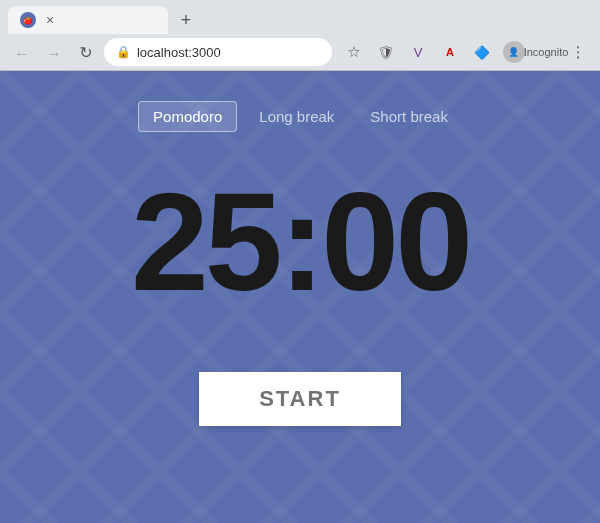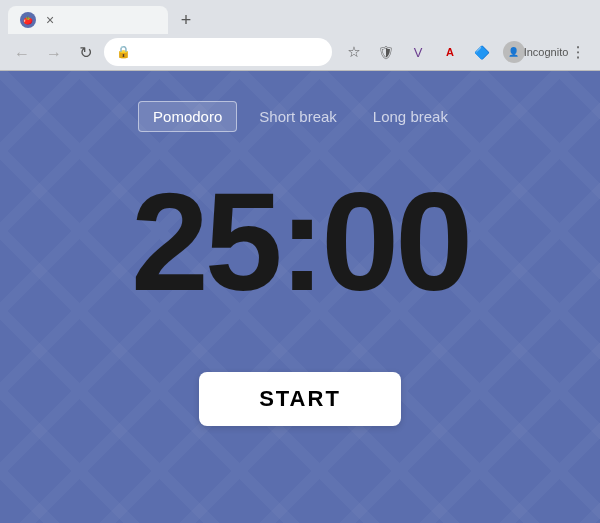--- a/index.html
+++ b/index.html
@@ -178,23 +178,23 @@
       color: #1a1a1a;
       letter-spacing: -4px;
       line-height: 1;
       margin: 20px 0 60px 0;
       z-index: 1;
       font-family: Arial, sans-serif;
     }
 
     .start-btn {
       background: #fff;
-      color: #000000;
+      color: #737373;
       border: none;
-      border-radius: 8px;
+      border-radius: 0;
       padding: 14px 60px;
       font-size: 22px;
       font-weight: bold;
       letter-spacing: 2px;
       cursor: pointer;
       z-index: 1;
       box-shadow: 0 2px 6px rgba(0,0,0,0.15);
     }
 
     
@@ -226,20 +226,21 @@
       <span>←</span>
     </div>
     <div class="nav-btn disabled">
       <span>→</span>
     </div>
     <div class="nav-btn">
       <span>↻</span>
     </div>
     <div class="address-bar">
       <span class="lock-icon">🔒</span>
+      <span>localhost:3000</span>
     </div>
     <div class="nav-icons">
       <div class="nav-icon">
         <span>☆</span>
       </div>
 
       <div class="nav-icon">
         <span style="font-size:13px;">🛡</span>
       </div>
       <div class="nav-icon">
@@ -264,23 +265,23 @@
   </div>
 </div>
 
 <div class="app-container">
 
   <div class="mode-tabs">
     <button class="mode-tab active">
       <span>Pomodoro</span>
     </button>
     <button class="mode-tab">
+      <span>Long break</span>
+    </button>
+    <button class="mode-tab">
       <span>Short break</span>
     </button>
-    <button class="mode-tab">
-      <span>Long break</span>
-    </button>
   </div>
 
   <div class="timer-display">25:00</div>
 
   <button class="start-btn">START</button>
 </div>
 
 </body></html>

